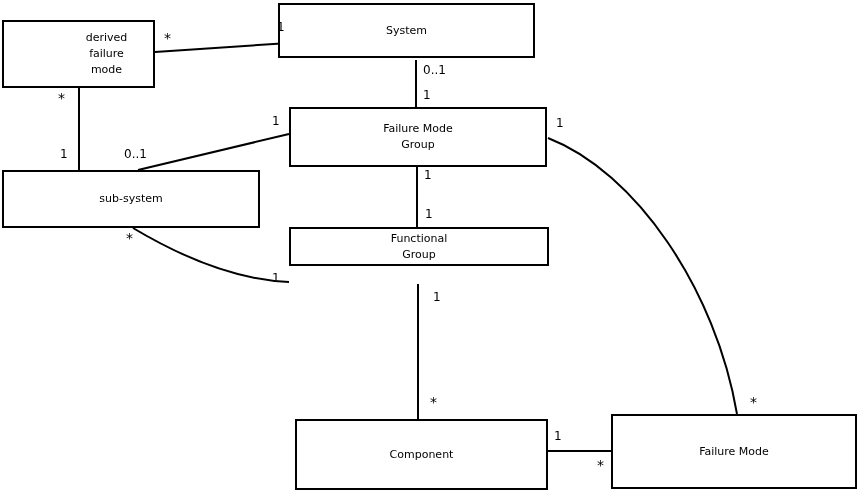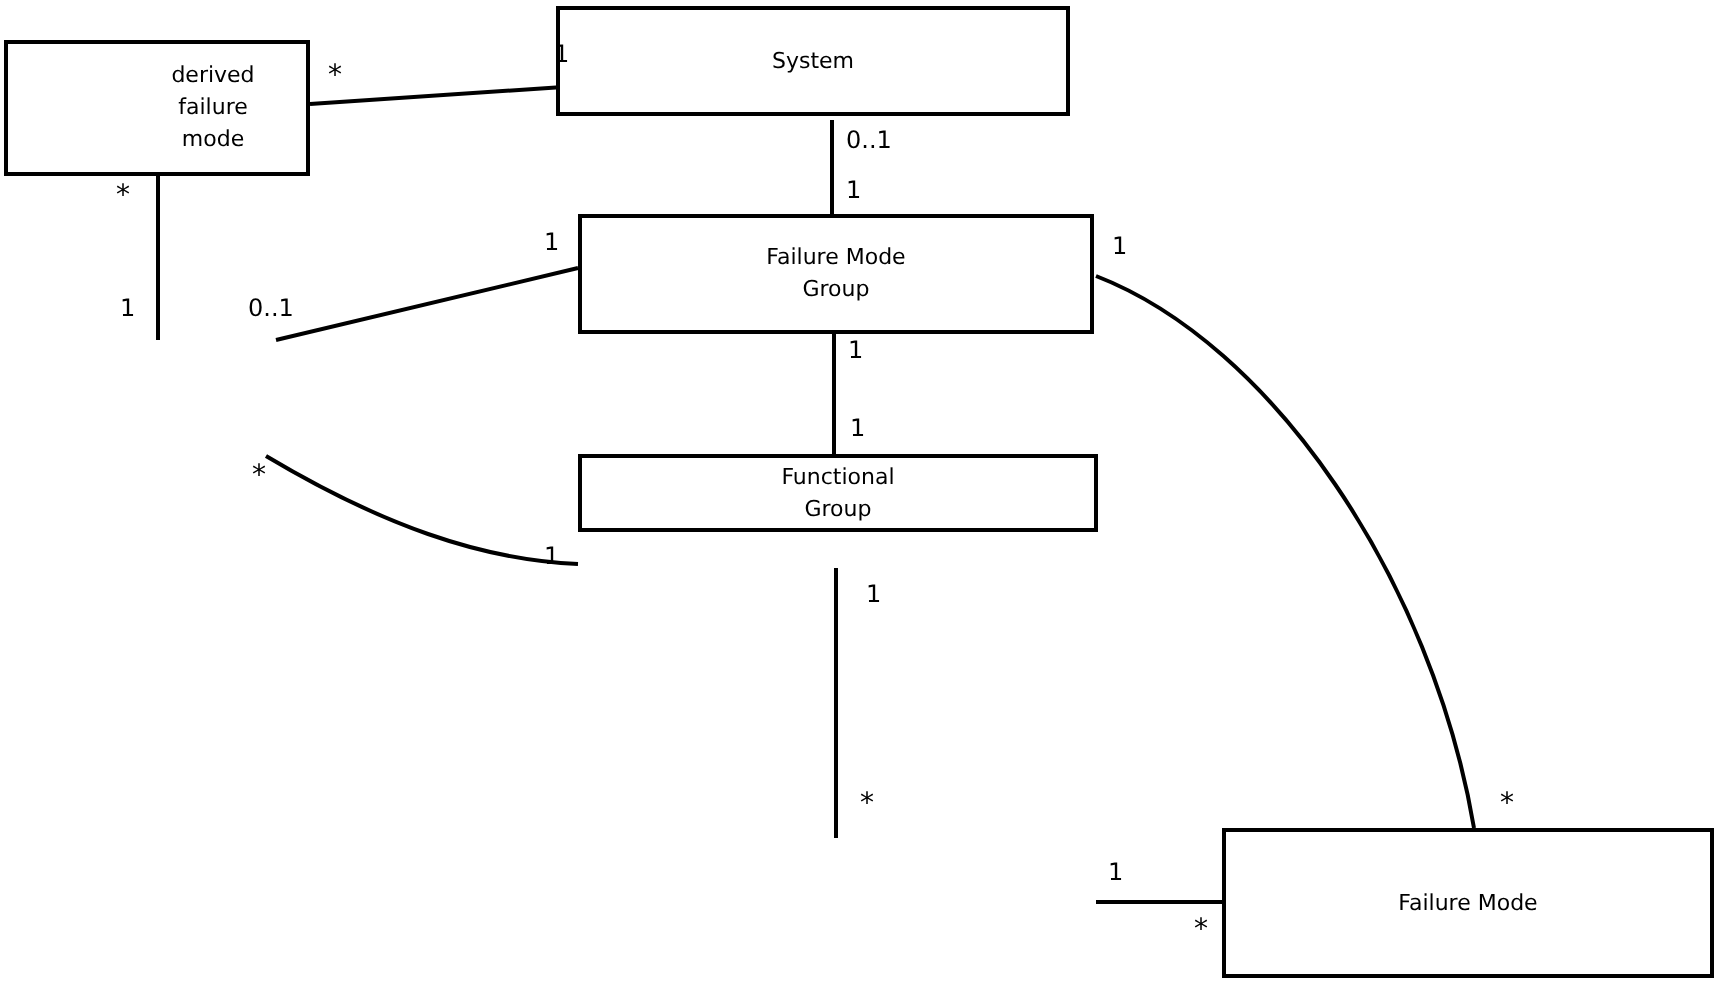--- a/index.html
+++ b/index.html
@@ -91,26 +91,32 @@
 
   <div class="uml-box" style="left:278px; top:3px; width:257px; height:55px;">
     <span class="uml-box-label">System</span>
   </div>
 
   <div class="uml-box" style="left:289px; top:107px; width:258px; height:60px;">
     <span class="uml-box-label">Failure Mode
 Group</span>
   </div>
 
+  <div class="uml-box" style="left:2px; top:170px; width:258px; height:58px;">
+    <span class="uml-box-label">sub-system</span>
+  </div>
 
   <div class="uml-box" style="left:289px; top:227px; width:260px; height:39px;">
     <span class="uml-box-label">Functional
 Group</span>
   </div>
 
+  <div class="uml-box" style="left:295px; top:419px; width:253px; height:71px;">
+    <span class="uml-box-label">Component</span>
+  </div>
 
   <div class="uml-box" style="left:611px; top:414px; width:246px; height:75px;">
     <span class="uml-box-label">Failure Mode</span>
   </div>
 
   <span class="mult mult-star" style="left:164px; top:32px;">*</span>
 
   <span class="mult" style="left:277px; top:21px;">1</span>
 
   <span class="mult" style="left:423px; top:64px;">0..1</span>

